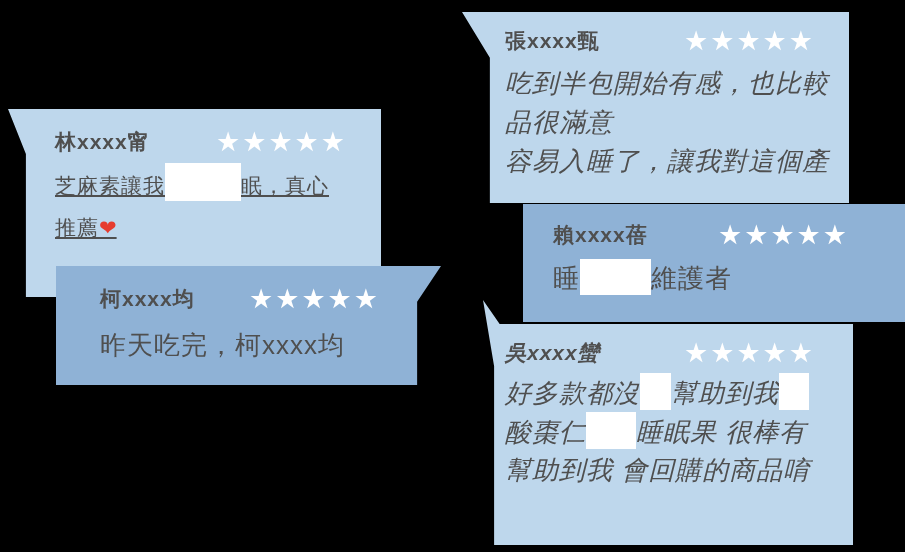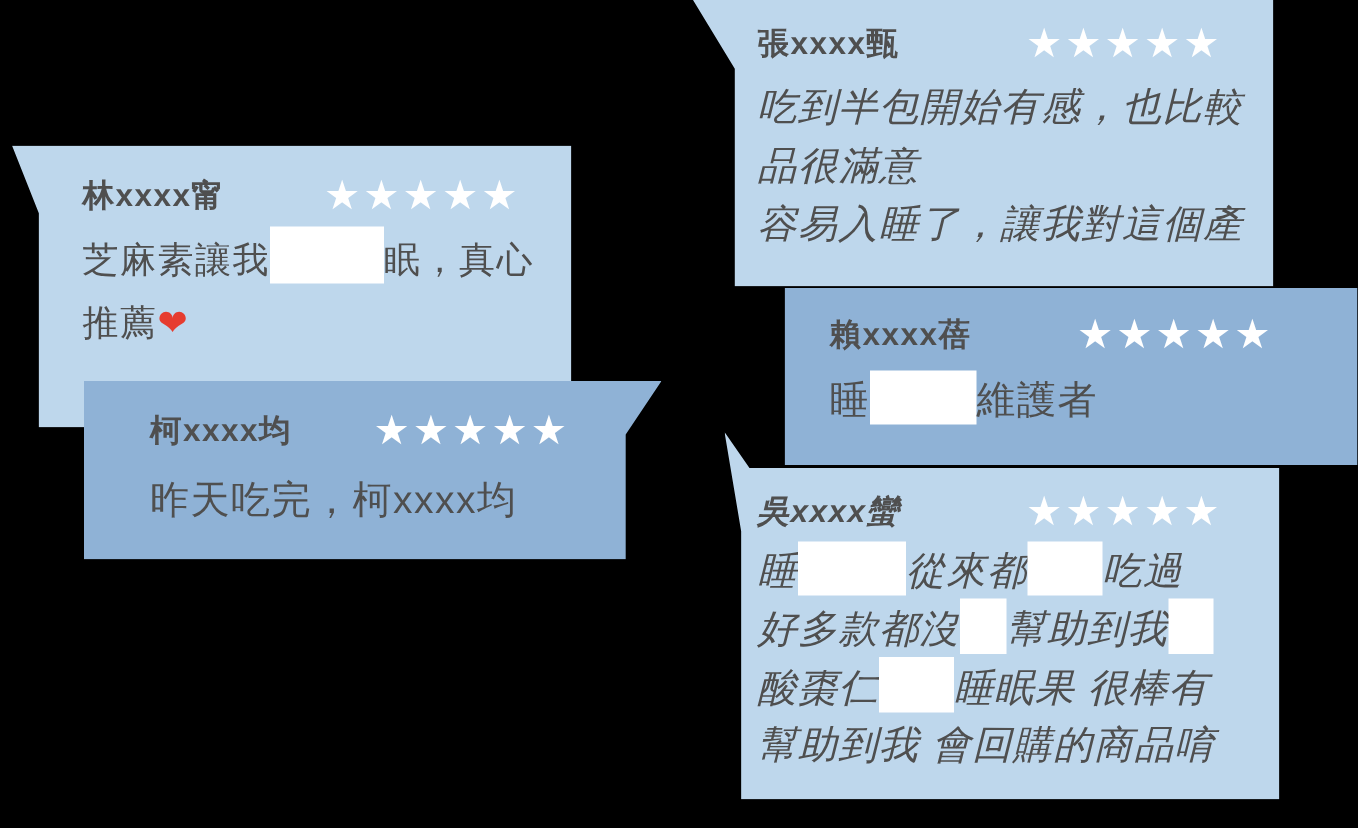--- a/index.html
+++ b/index.html
@@ -7,20 +7,21 @@
     position: relative;
     width: 905px;
     height: 552px;
     background: #000;
     overflow: hidden;
     font-family: "Liberation Sans", "DejaVu Sans", sans-serif;
   }
   .card {
     position: absolute;
     color: #4f4f4f;
+    margin-top: 12px;
   }
   .card.light { background: #bed7ec; }
   .card.dark  { background: #8fb2d6; }
   .content { position: absolute; }
   .header {
     display: flex;
     justify-content: space-between;
     align-items: center;
     height: 30px;
   }
@@ -44,21 +45,21 @@
   }
   .line { white-space: nowrap; }
   .censor {
     display: inline-block;
     background: #ffffff;
     vertical-align: -8px;
   }
   .heart { color: #e63c2f; letter-spacing: 0; }
 
   
-  .card-lin  .text { margin-top: 6px;  line-height: 42px; font-size: 24px; }
+  .card-lin  .text { margin-top: 6px;  line-height: 42px; font-size: 21px; text-decoration: underline; }
   .card-ke   .text { margin-top: 12px; line-height: 38px; }
   .card-zhang .text{ margin-top: 8px;  line-height: 39px; font-style: italic; }
   .card-lai  .text { margin-top: 8px;  line-height: 40px; }
   .card-wu   .text { margin-top: 5px;  line-height: 38px; }
 </style>
 </head>
 <body>
 
 <div class="canvas">
 
@@ -133,23 +134,20 @@
 
   <div class="card light card-wu" style="left:483px; top:288px; width:370px; height:245px;
               clip-path: polygon(0 0, 4.5% 9.8%, 100% 9.8%, 100% 100%, 3% 100%, 3% 27%, 0 0);">
     <div class="content" style="left:22px; top:38px; width:310px;font-style:italic;">
       <div class="header">
         <span class="name">吳xxxx蠻</span>
         <span class="stars">★★★★★</span>
       </div>
       <div class="text">
         <div class="line">
-          <span>睡</span><span class="censor" style="width:72px;height:36px;"></span><span>從來都</span><span class="censor" style="width:50px;height:36px;"></span><span>吃過</span>
-        </div>
-        <div class="line">
           <span>好多款都沒</span><span class="censor" style="width:31px;height:37px;"></span><span>幫助到我</span><span class="censor" style="width:30px;height:37px;"></span>
         </div>
         <div class="line">
           <span>酸棗仁</span><span class="censor" style="width:50px;height:37px;"></span><span>睡眠果 很棒有</span>
         </div>
         <div class="line">
           <span>幫助到我 會回購的商品唷</span>
         </div>
       </div>
     </div>

